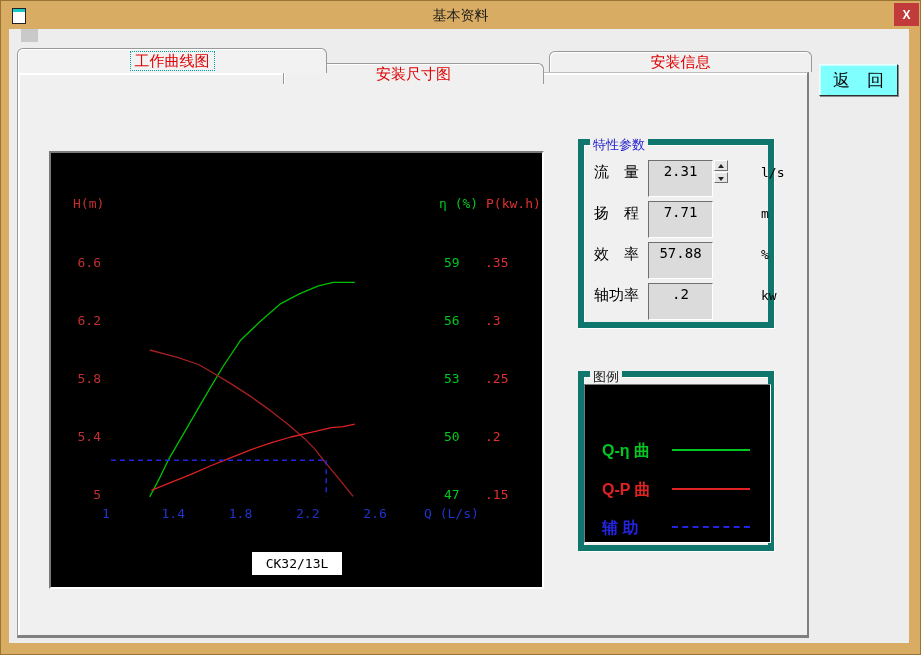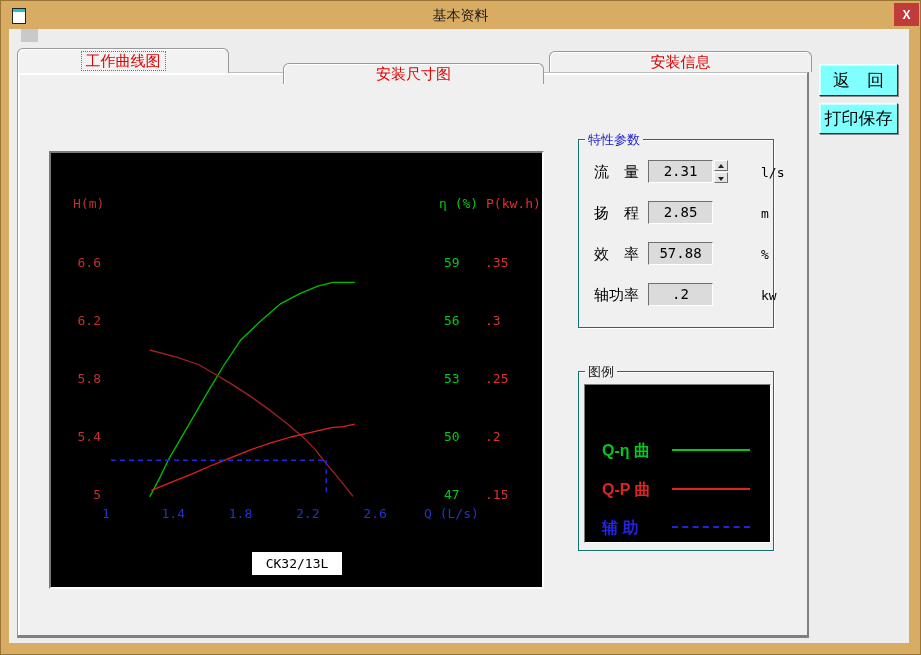--- a/index.html
+++ b/index.html
@@ -16,46 +16,46 @@
   
   .client{position:absolute;left:8px;top:28px;width:900px;height:614px;background:#EDEDED;}
   .artifact{position:absolute;left:20px;top:28px;width:17px;height:13px;background:#C9C9C9;}
   
   .page{position:absolute;left:16px;top:71px;width:792px;height:566px;background:#F0F0F0;box-sizing:border-box;
         border-left:1px solid #9a9a9a;border-top:1px solid #bdbdbd;border-right:2px solid #808080;
         border-bottom:3px solid #808080;box-shadow:inset 2px 2px 0 #FFFFFF;}
   .tab{position:absolute;box-sizing:border-box;background:#F0F0F0;border:1px solid #999;border-bottom:none;
        border-radius:6px 6px 0 0;box-shadow:inset 1px 1px 0 #fff;color:#DD0000;text-align:center;
        font-size:15px;cursor:default;}
-  .tab-sel{left:16px;top:47px;width:212px;height:25px;z-index:3;background:#F2F2F2;}
+  .tab-sel{left:16px;top:47px;width:310px;height:25px;z-index:3;background:#F2F2F2;}
   .tab-1{left:282px;top:62px;width:261px;height:21px;line-height:20px;}
   .tab-2{left:548px;top:50px;width:263px;height:21px;line-height:20px;}
   .focuslabel{display:inline-block;margin-top:2px;padding:0 4px;line-height:18px;border:1px dotted #00A3A3;}
   
   .chart{position:absolute;left:48px;top:150px;width:495px;height:438px;background:#000;box-sizing:border-box;
          border:2px solid;border-color:#7A7A7A #FFFFFF #FFFFFF #7A7A7A;}
   .chart svg{display:block;}
   
   .vbbtn{position:absolute;box-sizing:border-box;background:#80FFFF;color:#000;font-size:17px;
          text-align:center;border:1px solid #2e2e2e;border-top-color:#EAFFFF;border-left-color:#EAFFFF;
          box-shadow:1px 1px 0 #8a8a8a, inset 1px 1px 0 #c8ffff;cursor:default;
          display:flex;align-items:center;justify-content:center;font-family:Liberation Sans, sans-serif;}
   .btn-back{left:818px;top:63px;width:79px;height:32px;}
   .btn-print{left:818px;top:102px;width:79px;height:31px;}
   
-  .group{position:absolute;box-sizing:border-box;border:1px solid #0f766e;
+  .group{position:absolute;box-sizing:border-box;border:6px solid #0f766e;
          box-shadow:inset 1px 1px 0 #fff,1px 1px 0 #fff;}
   .g-params{left:577px;top:138px;width:196px;height:189px;}
   .g-legend{left:577px;top:370px;width:196px;height:180px;}
   .group-title{position:absolute;top:-9px;left:6px;background:#F0F0F0;padding:0 3px;font-size:13px;}
   .t-blue{color:#2222CC;}
   .t-black{color:#1a1a1a;}
   
   .p-label{position:absolute;left:593px;width:56px;font-size:15px;color:#000;white-space:nowrap;}
-  .field{position:absolute;left:647px;width:65px;height:23px;box-sizing:border-box;background:#DBDBDB;
+  .field{position:absolute;left:647px;width:65px;height:37px;box-sizing:border-box;background:#DBDBDB;
          border:1px solid;border-color:#6F6F6F #FFFFFF #FFFFFF #6F6F6F;text-align:center;
          font-family:"DejaVu Sans Mono",monospace;font-size:14px;line-height:21px;color:#000;}
   .unit{position:absolute;left:732px;font-family:"DejaVu Sans Mono",monospace;font-size:13px;color:#000;margin-left:28px;}
   .spin{position:absolute;left:713px;top:159px;width:14px;height:23px;}
   .spin-b{position:absolute;left:0;width:14px;height:11px;box-sizing:border-box;background:#E4E4E4;
           border:1px solid;border-color:#FFF #707070 #707070 #FFF;}
   .spin-up{top:0;}.spin-dn{top:12px;}
   .spin-up::after{content:"";position:absolute;left:3px;top:3px;border-left:3px solid transparent;
           border-right:3px solid transparent;border-bottom:4px solid #222;}
   .spin-dn::after{content:"";position:absolute;left:3px;top:4px;border-left:3px solid transparent;
@@ -121,35 +121,34 @@
         <polyline points="98.7,197.0 125.6,204.2 147.5,211.5 162.6,220.2 179.4,230.4 199.6,243.4 219.8,257.9 236.6,270.9 253.4,285.4 263.5,295.6 273.6,308.6 287.0,324.6 302.1,343.4" fill="none" stroke="#A52020" stroke-width="1.3" stroke-linejoin="round"></polyline>
         <polyline points="100.4,337.4 120.6,329.2 140.7,321.1 159.2,313.0 179.4,304.9 199.6,296.8 219.8,289.8 239.9,284.0 260.1,279.4 280.3,274.7 292.1,273.6 303.8,271.2" fill="none" stroke="#DD2222" stroke-width="1.3" stroke-linejoin="round"></polyline>
         <line x1="60.04375" y1="307.19999999999993" x2="275.24375" y2="307.19999999999993" stroke="#2424E0" stroke-width="1.4" stroke-dasharray="5 4"></line>
         <line x1="275.24375" y1="307.19999999999993" x2="275.24375" y2="343.44999999999993" stroke="#2424E0" stroke-width="1.4" stroke-dasharray="5 4"></line>
         <rect x="201" y="399" width="90" height="23" fill="#FFFFFF"></rect>
         <text x="246" y="415" text-anchor="middle" fill="#000000" style="font:13px &quot;DejaVu Sans Mono&quot;, monospace">CK32/13L</text>
       </svg>
   </div>
 
   <div class="vbbtn btn-back">返　回</div>
-  <div class="vbbtn btn-print">打印保存</div>
 
   <div class="group g-params">
     <span class="group-title t-blue">特性参数</span>
   </div>
   <span class="p-label" style="top:162px">流　量</span>
   <div class="field" style="top:159px">2.31</div>
   <div class="spin">
     <div class="spin-b spin-up"></div>
     <div class="spin-b spin-dn"></div>
   </div>
   <span class="unit" style="top:164px">l/s</span>
 
   <span class="p-label" style="top:203px">扬　程</span>
-  <div class="field" style="top:200px">2.85</div>
+  <div class="field" style="top:200px">7.71</div>
   <span class="unit" style="top:205px">m</span>
 
   <span class="p-label" style="top:244px">效　率</span>
   <div class="field" style="top:241px">57.88</div>
   <span class="unit" style="top:246px">%</span>
 
   <span class="p-label" style="top:285px">轴功率</span>
   <div class="field" style="top:282px">.2</div>
   <span class="unit" style="top:287px">kw</span>
 

